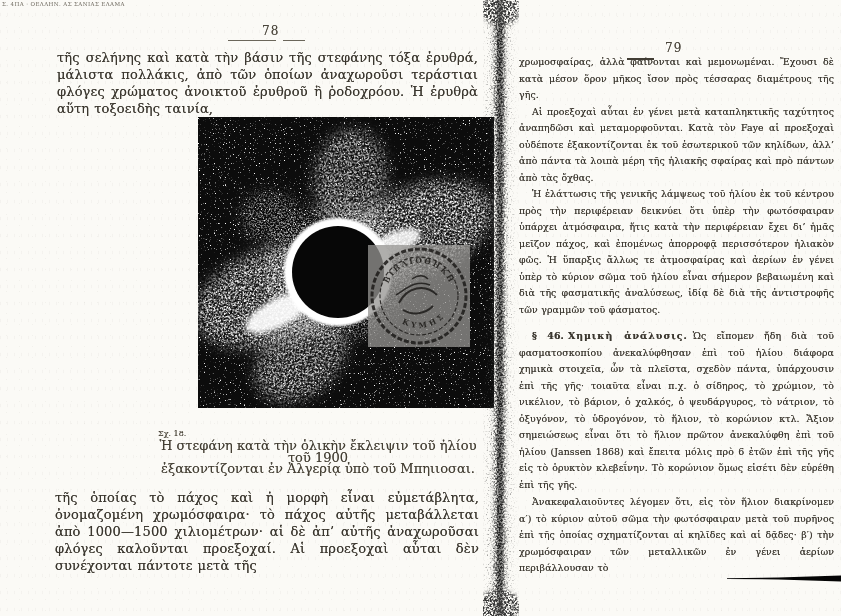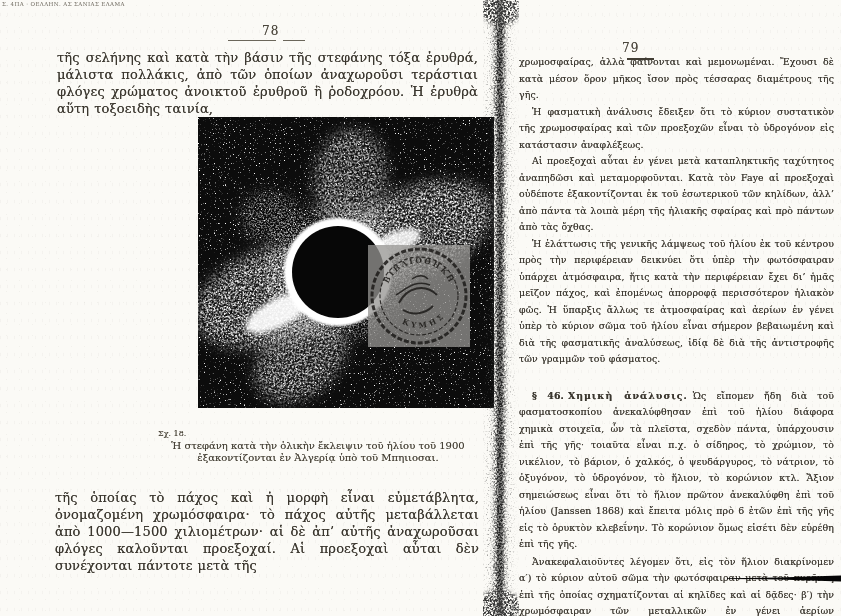--- a/index.html
+++ b/index.html
@@ -35,32 +35,32 @@
   .left-top{ left:57px; top:49px; width:421px; }
   .left-bottom{ left:55px; top:489px; width:424px; }
   
   .eclipse{ position:absolute; left:198px; top:117px; }
   .fig-label{
     position:absolute; left:158px; top:429px; width:330px; text-align:left;
     font-size:8px; color:#4a4539; text-shadow:0 0 .4px rgba(74,69,57,.6); filter:blur(.15px);
   }
   .fig-caption{
     position:absolute; left:148px; top:440px; width:340px; text-align:center;
-    font-size:10px; line-height:11.5px; color:#443f34;
+    font-size:13px; line-height:11.5px; color:#443f34;
     text-shadow:0 0 .4px rgba(68,63,52,.6); filter:blur(.15px);
   }
   
   .right-col{ position:absolute; left:519px; top:54px; width:315px; }
   .rp{
     margin:0; text-align:justify; font-size:9.4px; line-height:16.5px;
     letter-spacing:.1px; word-spacing:.4px; color:#3b372f;
     text-shadow:0 0 .45px rgba(59,55,47,.75); filter:blur(.15px);
   }
   .ind{ text-indent:13px; }
-  .sec-p{ margin:20px 0 1px; }
+  .sec-p{ margin:10px 0 1px; }
   .sec-prefix{ font-weight:bold; margin-right:4px; }
   .sec-title{ font-weight:bold; letter-spacing:1px; margin-right:5px; }
   
   .gutter{ position:absolute; left:483px; top:0; }
   .corner-line{
     position:absolute; left:727px; top:575px; width:114px; height:7px; background:#050505;
     clip-path:polygon(0 48%, 45% 34%, 100% 8%, 100% 92%, 45% 64%, 0 58%);
   }
 </style>
 </head>
@@ -150,26 +150,25 @@
   <p class="body-text lp left-bottom">τῆς ὁποίας τὸ πάχος καὶ ἡ μορφὴ εἶναι εὐμετάβλητα, ὀνομαζομένη χρωμόσφαιρα· τὸ πάχος αὐτῆς μεταβάλλεται ἀπὸ 1000—1500 χιλιομέτρων· αἱ δὲ ἀπ’ αὐτῆς ἀναχωροῦσαι φλόγες καλοῦνται προεξοχαί. Αἱ προεξοχαὶ αὗται δὲν συνέχονται πάντοτε μετὰ τῆς</p>
 
   <svg class="gutter" width="36" height="616" viewBox="0 0 36 616">
     <rect x="4" y="0" width="24" height="616" fill="#000" filter="url(#dg2)" opacity="0.85"></rect>
     <rect x="11" y="0" width="11" height="616" fill="#000" filter="url(#dg1)"></rect>
     <rect x="14" y="0" width="6" height="616" fill="#0a0a0a" opacity="0.5" style="filter:blur(1px)"></rect>
     <ellipse cx="18" cy="8" rx="20" ry="18" fill="#000" filter="url(#dg1)"></ellipse>
     <ellipse cx="16" cy="606" rx="22" ry="16" fill="#000" filter="url(#dg1)"></ellipse>
   </svg>
 
-  <div class="pageno" style="left:622px; top:41px;">79</div>
+  <div class="pageno" style="left:665px; top:41px;">79</div>
   <div class="pn-rule" style="left:627px; top:58px; width:27px; height:1.5px; background:#423e35;"></div>
 
   <div class="right-col">
     <p class="rp">χρωμοσφαίρας, ἀλλὰ φαίνονται καὶ μεμονωμέναι. Ἔχουσι δὲ κατὰ μέσον ὅρον μῆκος ἴσον πρὸς τέσσαρας διαμέτρους τῆς γῆς.</p>
-    <p class="rp ind">Ἡ φασματικὴ ἀνάλυσις ἔδειξεν ὅτι τὸ κύριον συστατικὸν τῆς χρωμοσφαίρας καὶ τῶν προεξοχῶν εἶναι τὸ ὑδρογόνον εἰς κατάστασιν ἀναφλέξεως.</p>
     <p class="rp ind">Αἱ προεξοχαὶ αὗται ἐν γένει μετὰ καταπληκτικῆς ταχύτητος ἀναπηδῶσι καὶ μεταμορφοῦνται. Κατὰ τὸν Faye αἱ προεξοχαὶ οὐδέποτε ἐξακοντίζονται ἐκ τοῦ ἐσωτερικοῦ τῶν κηλίδων, ἀλλ’ ἀπὸ πάντα τὰ λοιπὰ μέρη τῆς ἡλιακῆς σφαίρας καὶ πρὸ πάντων ἀπὸ τὰς ὄχθας.</p>
     <p class="rp ind">Ἡ ἐλάττωσις τῆς γενικῆς λάμψεως τοῦ ἡλίου ἐκ τοῦ κέντρου πρὸς τὴν περιφέρειαν δεικνύει ὅτι ὑπὲρ τὴν φωτόσφαιραν ὑπάρχει ἀτμόσφαιρα, ἥτις κατὰ τὴν περιφέρειαν ἔχει δι’ ἡμᾶς μεῖζον πάχος, καὶ ἐπομένως ἀπορροφᾷ περισσότερον ἡλιακὸν φῶς. Ἡ ὕπαρξις ἄλλως τε ἀτμοσφαίρας καὶ ἀερίων ἐν γένει ὑπὲρ τὸ κύριον σῶμα τοῦ ἡλίου εἶναι σήμερον βεβαιωμένη καὶ διὰ τῆς φασματικῆς ἀναλύσεως, ἰδίᾳ δὲ διὰ τῆς ἀντιστροφῆς τῶν γραμμῶν τοῦ φάσματος.</p>
     <p class="rp ind sec-p"><span class="sec-prefix">§ 46.</span><span class="sec-title">Χημικὴ ἀνάλυσις.</span><span>Ὡς εἴπομεν ἤδη διὰ τοῦ φασματοσκοπίου ἀνεκαλύφθησαν ἐπὶ τοῦ ἡλίου διάφορα χημικὰ στοιχεῖα, ὧν τὰ πλεῖστα, σχεδὸν πάντα, ὑπάρχουσιν ἐπὶ τῆς γῆς· τοιαῦτα εἶναι π.χ. ὁ σίδηρος, τὸ χρώμιον, τὸ νικέλιον, τὸ βάριον, ὁ χαλκός, ὁ ψευδάργυρος, τὸ νάτριον, τὸ ὀξυγόνον, τὸ ὑδρογόνον, τὸ ἥλιον, τὸ κορώνιον κτλ. Ἄξιον σημειώσεως εἶναι ὅτι τὸ ἥλιον πρῶτον ἀνεκαλύφθη ἐπὶ τοῦ ἡλίου (Janssen 1868) καὶ ἔπειτα μόλις πρὸ 6 ἐτῶν ἐπὶ τῆς γῆς εἰς τὸ ὁρυκτὸν κλεβεΐνην. Τὸ κορώνιον ὅμως εἰσέτι δὲν εὑρέθη ἐπὶ τῆς γῆς.</span></p>
     <p class="rp ind">Ἀνακεφαλαιοῦντες λέγομεν ὅτι, εἰς τὸν ἥλιον διακρίνομεν α′) τὸ κύριον αὐτοῦ σῶμα τὴν φωτόσφαιραν μετὰ τοῦ πυρῆνος ἐπὶ τῆς ὁποίας σχηματίζονται αἱ κηλῖδες καὶ αἱ δᾷδες· β′) τὴν χρωμόσφαιραν τῶν μεταλλικῶν ἐν γένει ἀερίων περιβάλλουσαν τὸ</p>
   </div>
 
   <div class="corner-line"></div>
 
 </div>
 

